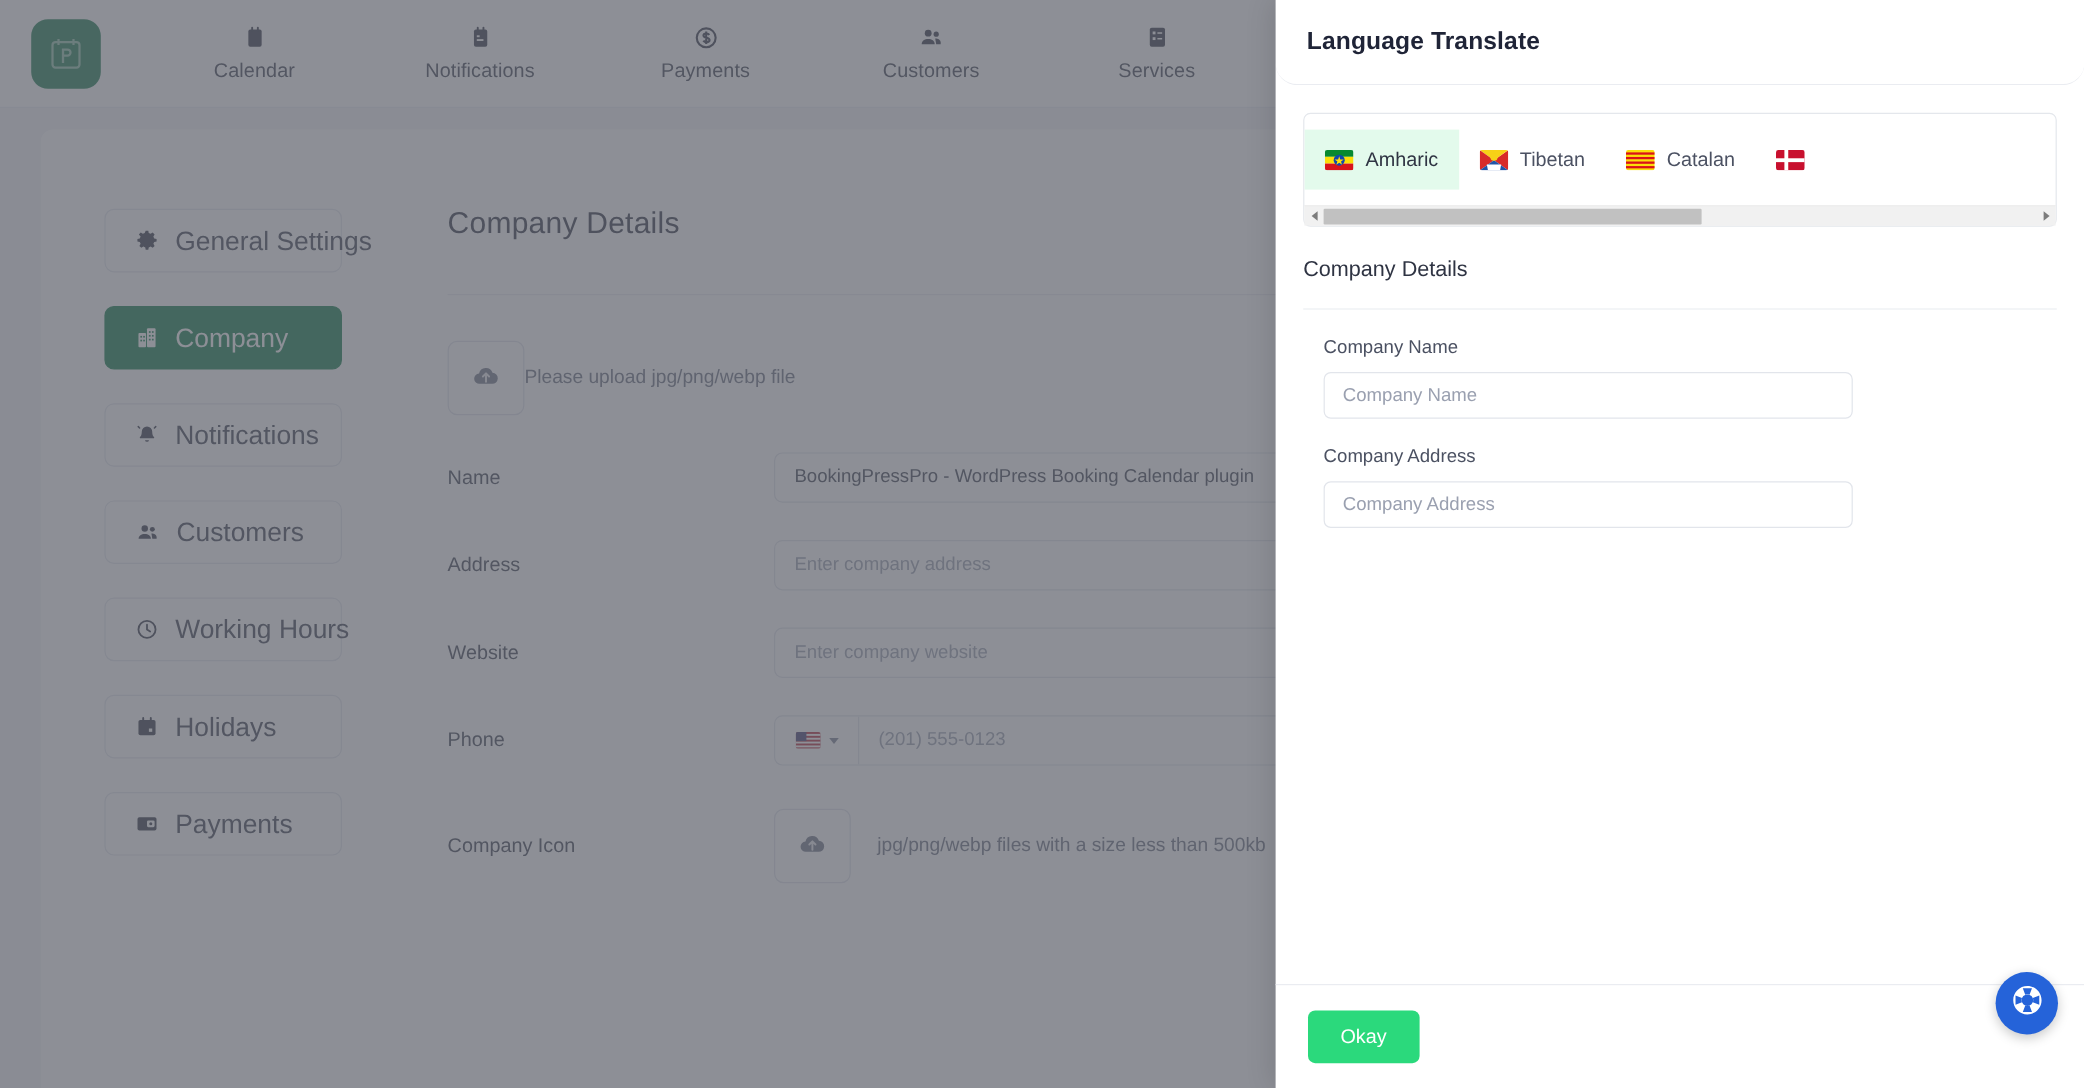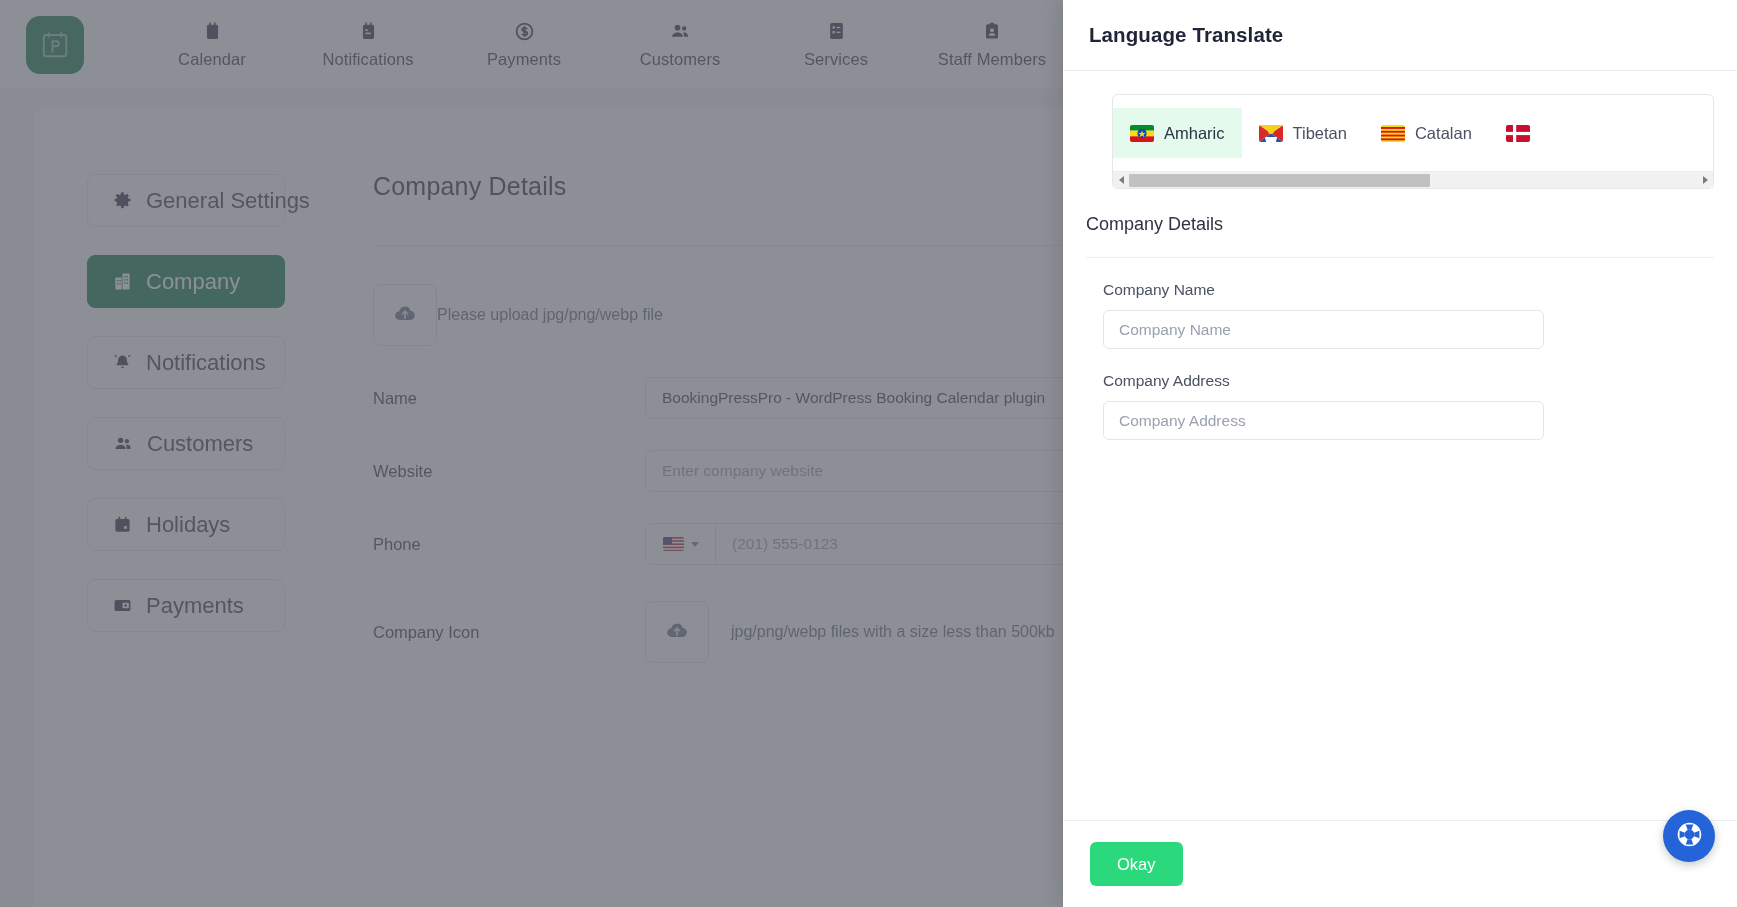--- a/index.html
+++ b/index.html
@@ -24,21 +24,21 @@
     padding-left: 26px;
     border-bottom: 1px solid #eceef3;
   }
   #brand-logo {
     width: 58px; height: 58px; border-radius: 14px;
     background: #1a7a4f;
     display: flex; align-items: center; justify-content: center;
     flex: 0 0 auto;
   }
   #brand-logo svg { display: block; }
-  .navitems { display: flex; align-items: center; margin-left: 50px; }
+  .navitems { display: flex; align-items: center; margin-left: 50px; gap: 32px; }
   .navitem {
     width: 156px;
     display: flex; flex-direction: column; align-items: center; gap: 9px;
     cursor: pointer;
   }
   .navitem .nav-ico { color: #2f3443; height: 20px; display:block; }
   .navitem .nav-lbl {
     font-size: 16.5px; color: #3c4250; letter-spacing: .1px; white-space: nowrap;
   }
 
@@ -117,31 +117,31 @@
     width: 674px;
     background: #ffffff;
     display: flex; flex-direction: column;
     box-shadow: -3px 0 22px rgba(0,0,0,.12);
   }
   #drawer-header {
     height: 71px; flex: 0 0 71px;
     display: flex; align-items: center;
     padding: 0 26px;
     border-bottom: 1px solid #eaecf1;
+    border-radius: 18px;
   }
   #drawer-title { font-size: 20.5px; color: #1f2437; font-weight: 700; letter-spacing: .1px; }
 
   #drawer-body { flex: 1 1 auto; overflow: hidden; padding: 23px 23px 0 23px; }
 
   
   #lang-strip {
     border: 1px solid #e4e7ec; border-radius: 6px;
     background: #fff;
     padding: 0;
-    margin-left: 26px;
   }
   #lang-track {
     display: flex; align-items: center;
     height: 76px;
     padding: 0 0 0 0;
     overflow: hidden;
   }
   .lang-tab {
     display: flex; align-items: center; gap: 10px;
     height: 50px; padding: 0 17px;
@@ -349,20 +349,29 @@
               <svg width="20" height="19" viewBox="0 0 24 24" fill="currentColor">
                   <circle cx="9" cy="8" r="3.4"></circle>
                   <circle cx="17" cy="9" r="2.6"></circle>
                   <path d="M2.5 19c0-3.3 2.9-5.2 6.5-5.2s6.5 1.9 6.5 5.2z"></path>
                   <path d="M16 13.4c3 0 5.5 1.5 5.5 4.1V19H17z"></path>
                 </svg>
             </span>
             <span class="side-lbl">Customers</span>
           </div>
 
+          <div class="side-item">
+            <span class="side-ico">
+              <svg width="19" height="19" viewBox="0 0 24 24" fill="none" stroke="currentColor" stroke-width="1.9">
+                  <circle cx="12" cy="12" r="9"></circle>
+                  <path d="M12 7v5.2l3.3 2" stroke-linecap="round"></path>
+                </svg>
+            </span>
+            <span class="side-lbl">Working Hours</span>
+          </div>
 
           <div class="side-item">
             <span class="side-ico">
               <svg width="19" height="19" viewBox="0 0 24 24" fill="currentColor">
                   <rect x="3" y="5" width="18" height="16" rx="2"></rect>
                   <rect x="7" y="2" width="2" height="5" rx="1"></rect>
                   <rect x="15" y="2" width="2" height="5" rx="1"></rect>
                   <rect x="14" y="14" width="3.5" height="3.5" fill="#fff"></rect>
                 </svg>
             </span>
@@ -399,20 +408,26 @@
             <div class="upload-hint">Please upload jpg/png/webp file</div>
           </div>
 
           <div class="field-row">
             <div class="field-label">Name</div>
             <div class="field-ctrl">
               <input class="txt-input" type="text" value="BookingPressPro - WordPress Booking Calendar plugin" style="">
             </div>
           </div>
 
+          <div class="field-row">
+            <div class="field-label">Address</div>
+            <div class="field-ctrl">
+              <input class="txt-input" type="text" placeholder="Enter company address" style="">
+            </div>
+          </div>
 
           <div class="field-row">
             <div class="field-label">Website</div>
             <div class="field-ctrl">
               <input class="txt-input" type="text" placeholder="Enter company website" style="">
             </div>
           </div>
 
           <div class="field-row">
             <div class="field-label">Phone</div>

